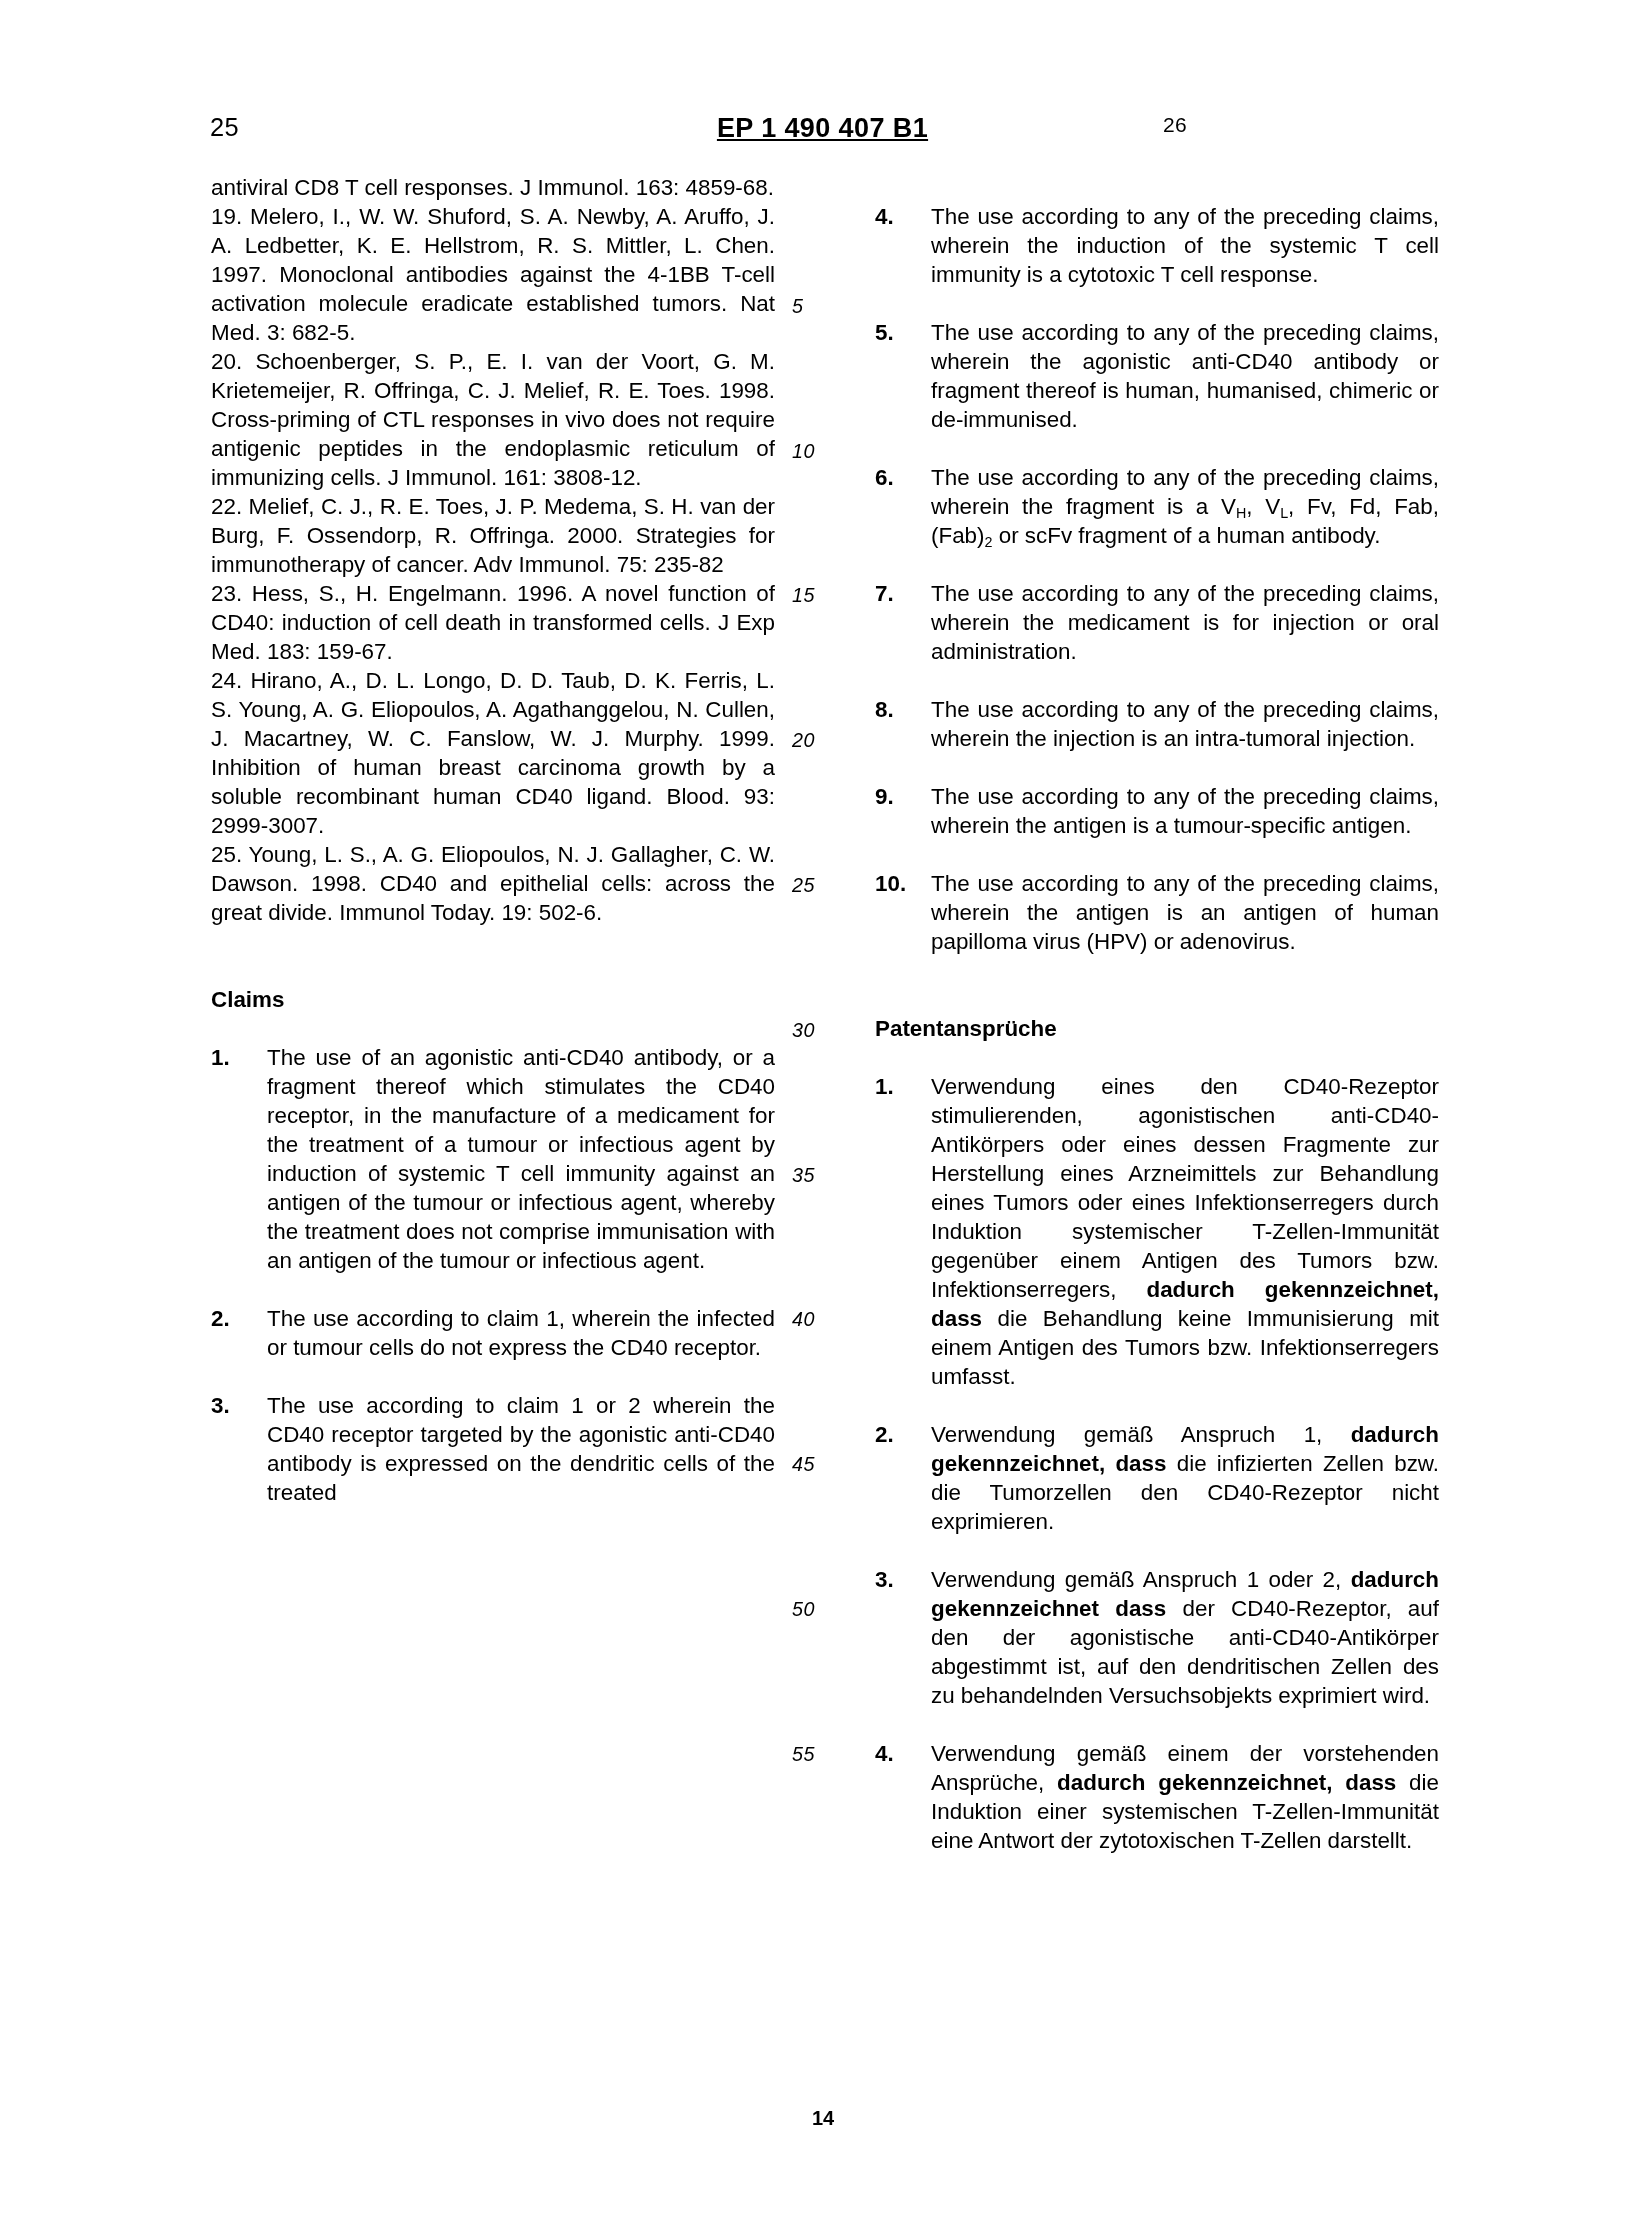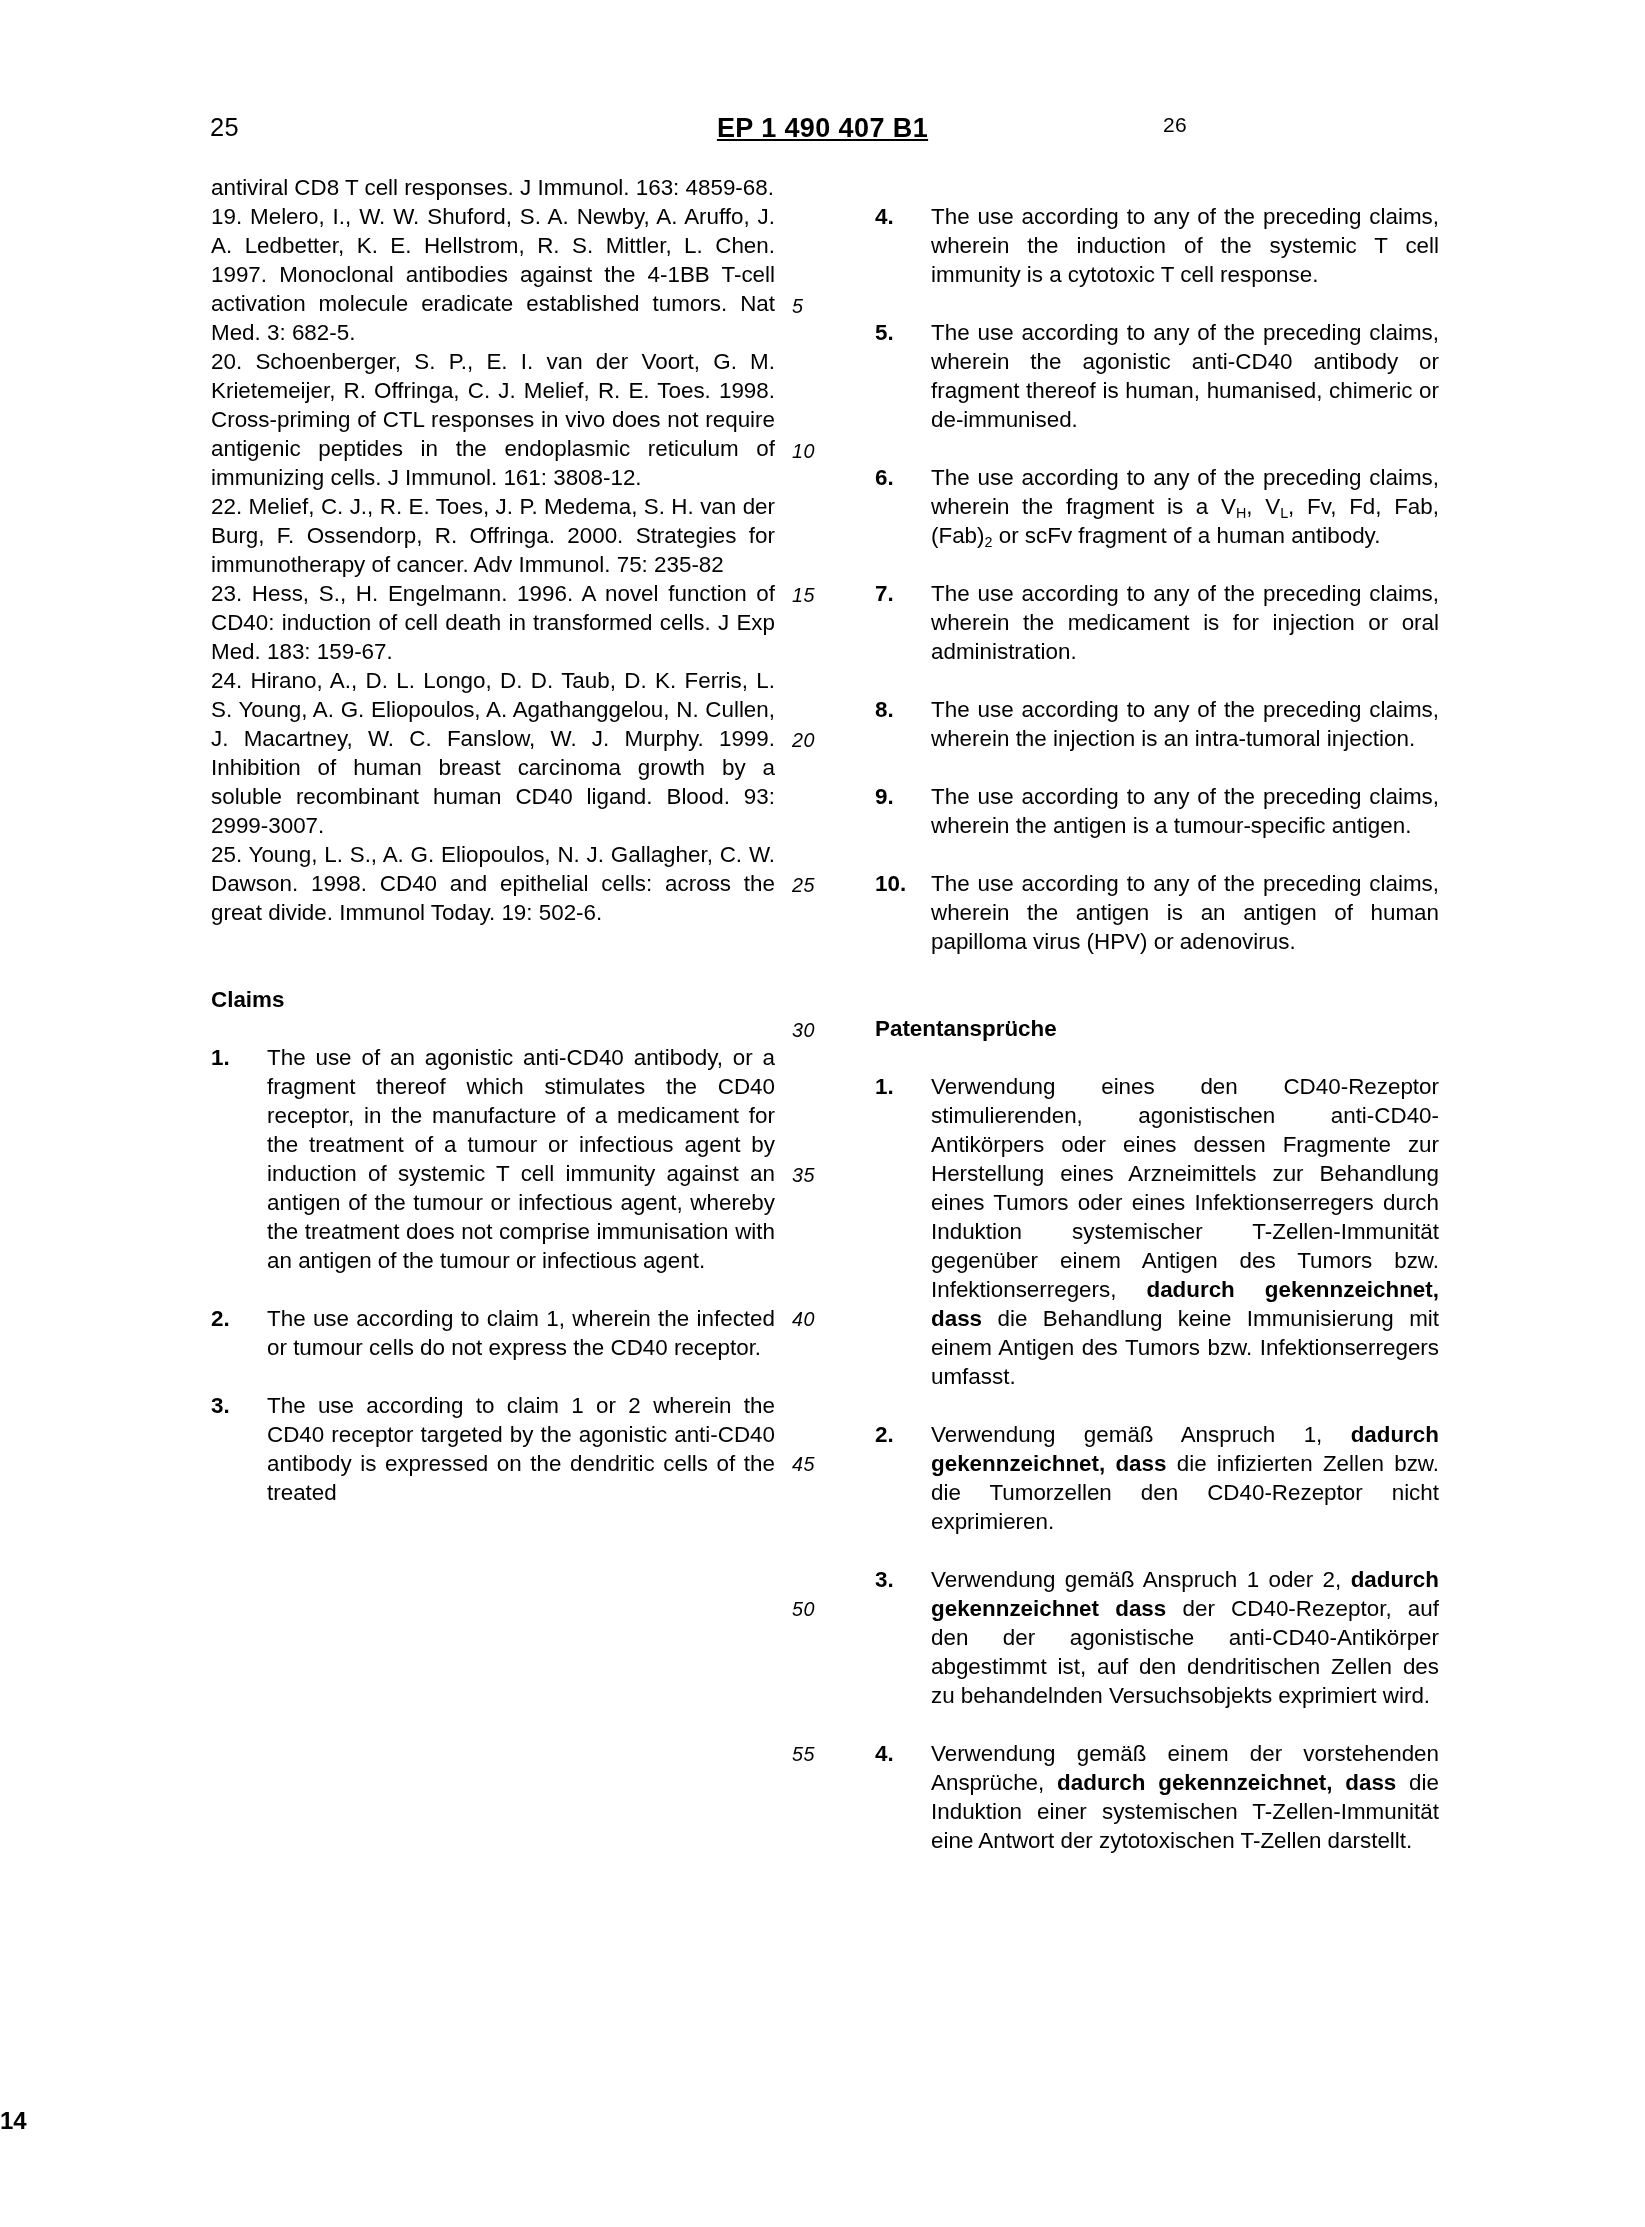--- a/index.html
+++ b/index.html
@@ -124,21 +124,22 @@
     text-align: left;
     white-space: nowrap;
   }
 
   
   .footer {
     position: absolute;
     left: 0;
     top: 2107px;
     width: 1646px;
-    font-size: 24px;
+    text-align: center;
+    font-size: 20px;
     font-weight: bold;
   }
 </style>
 </head>
 <body>
 
 <div class="page">
 
   <div class="header">
     <span class="hdr-left">25</span>

